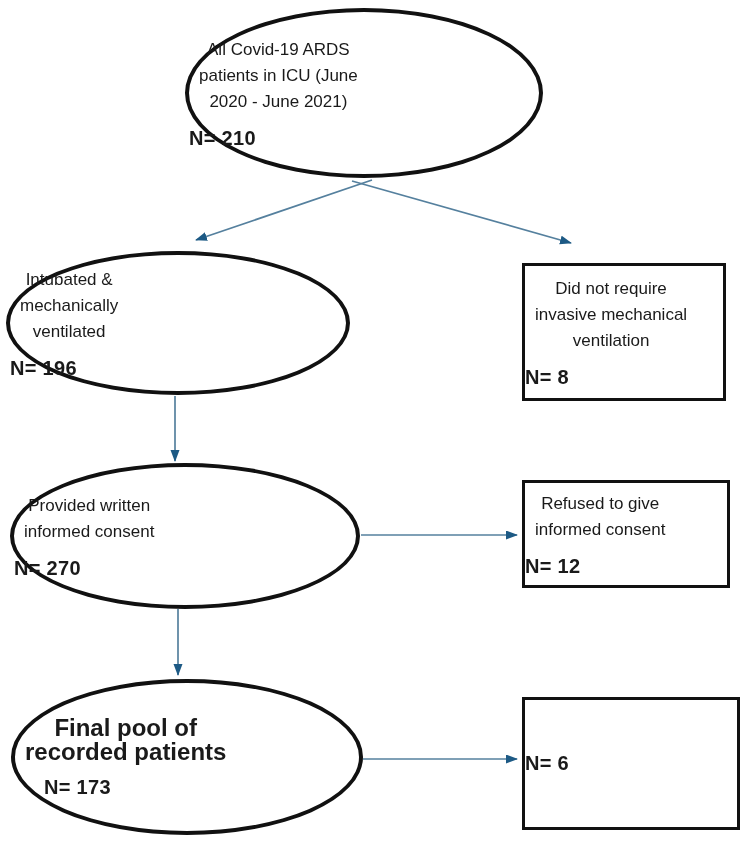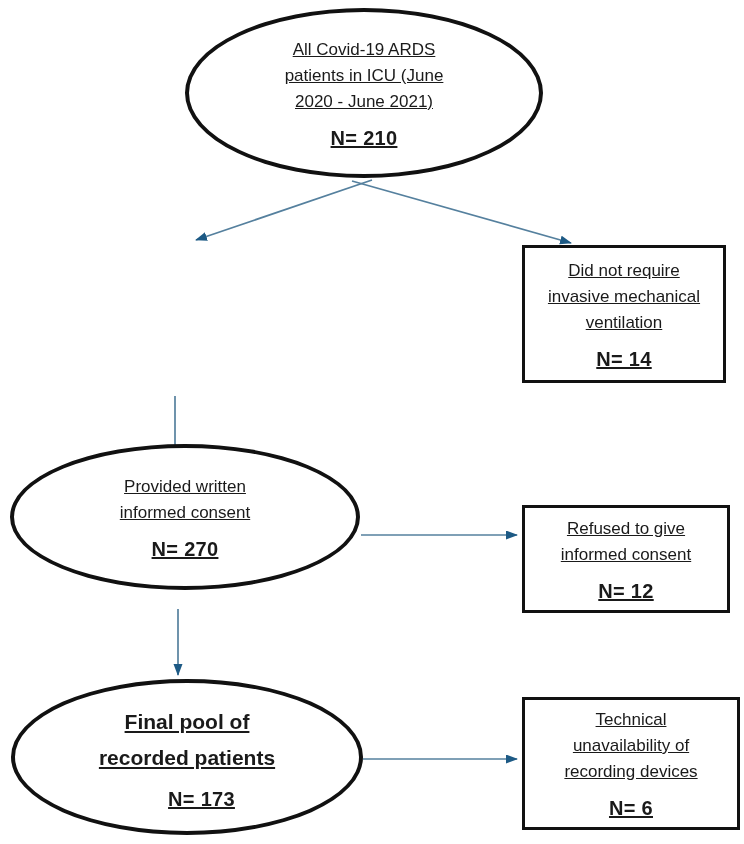--- a/index.html
+++ b/index.html
@@ -17,43 +17,42 @@
     font-family:"Liberation Sans", sans-serif;
     overflow:hidden;
   }
   #arrow-layer{position:absolute;left:0;top:0;width:744px;height:844px;}
   #arrow-layer line{stroke:var(--arrow-line);stroke-width:1.7;}
   #arrow-layer .head{fill:var(--arrow-head);}
   .node{
     position:absolute;
     box-sizing:border-box;
     display:flex;flex-direction:column;
-    align-items:center;justify-content:center;
+    align-items:flex-start;justify-content:center;
     text-align:center;
     gap:12px;
     background:var(--fill);
     color:var(--text);
-    text-decoration:underline;
   }
   .ellipse{border:4px solid var(--border);border-radius:50%;}
   .rect{border:3px solid var(--border);}
   .label{
     font-size:17px;line-height:26px;
     white-space:pre-line;
     padding:0 10px;
   }
   .nval{font-size:20px;font-weight:700;letter-spacing:.3px;}
-  .final .label{font-weight:700;font-size:21px;line-height:36px;}
+  .final .label{font-weight:700;font-size:24px;line-height:24px;}
   .final .nval{font-size:20px;padding-left:29px;}
   
   #node-all-patients {left:185px;top:8px;  width:358px;height:170px;}
   #node-intubated    {left:6px;  top:251px;width:344px;height:144px;}
-  #node-no-imv       {left:522px;top:245px;width:204px;height:138px;}
-  #node-consent      {left:10px; top:444px;width:350px;height:146px;}
-  #node-refused      {left:522px;top:505px;width:208px;height:108px;}
+  #node-no-imv       {left:522px;top:263px;width:204px;height:138px;}
+  #node-consent      {left:10px; top:463px;width:350px;height:146px;}
+  #node-refused      {left:522px;top:480px;width:208px;height:108px;}
   #node-final-pool   {left:11px; top:679px;width:352px;height:156px;}
   #node-technical    {left:522px;top:697px;width:218px;height:133px;}
 </style>
 </head>
 <body>
 
 <div id="canvas">
 
   <svg id="arrow-layer" viewBox="0 0 744 844" xmlns="http://www.w3.org/2000/svg">
     <defs>
@@ -69,26 +68,32 @@
     <line x1="363" y1="759" x2="517" y2="759" marker-end="url(#ah)"></line>
   </svg>
 
   <div class="node ellipse" id="node-all-patients">
     <div class="label">All Covid-19 ARDS
 patients in ICU (June
 2020 - June 2021)</div>
     <div class="nval">N= 210</div>
   </div>
 
+  <div class="node ellipse" id="node-intubated">
+    <div class="label">Intubated &amp;
+mechanically
+ventilated</div>
+    <div class="nval">N= 196</div>
+  </div>
 
   <div class="node rect" id="node-no-imv">
     <div class="label">Did not require
 invasive mechanical
 ventilation</div>
-    <div class="nval">N= 14</div>
+    <div class="nval">N= 8</div>
   </div>
 
   <div class="node ellipse" id="node-consent">
     <div class="label">Provided written
 informed consent</div>
     <div class="nval">N= 270</div>
   </div>
 
   <div class="node rect" id="node-refused">
     <div class="label">Refused to give
@@ -96,19 +101,16 @@
     <div class="nval">N= 12</div>
   </div>
 
   <div class="node ellipse final" id="node-final-pool">
     <div class="label">Final pool of
 recorded patients</div>
     <div class="nval">N= 173</div>
   </div>
 
   <div class="node rect" id="node-technical">
-    <div class="label">Technical
-unavailability of
-recording devices</div>
     <div class="nval">N= 6</div>
   </div>
 
 </div>
 
 </body></html>

